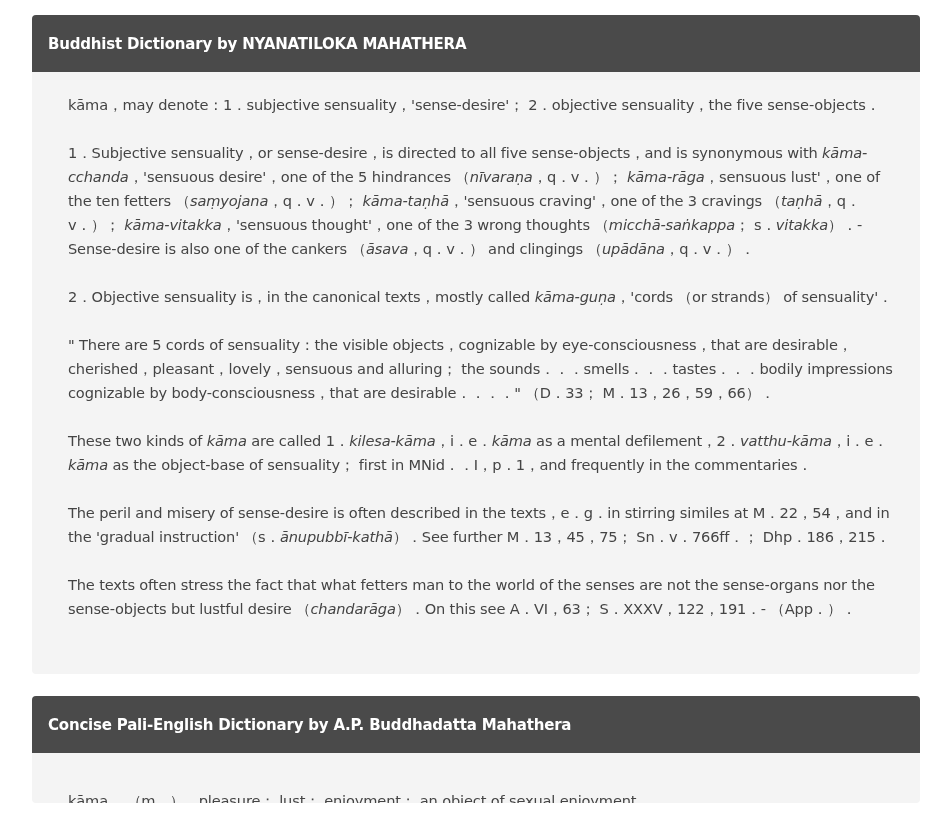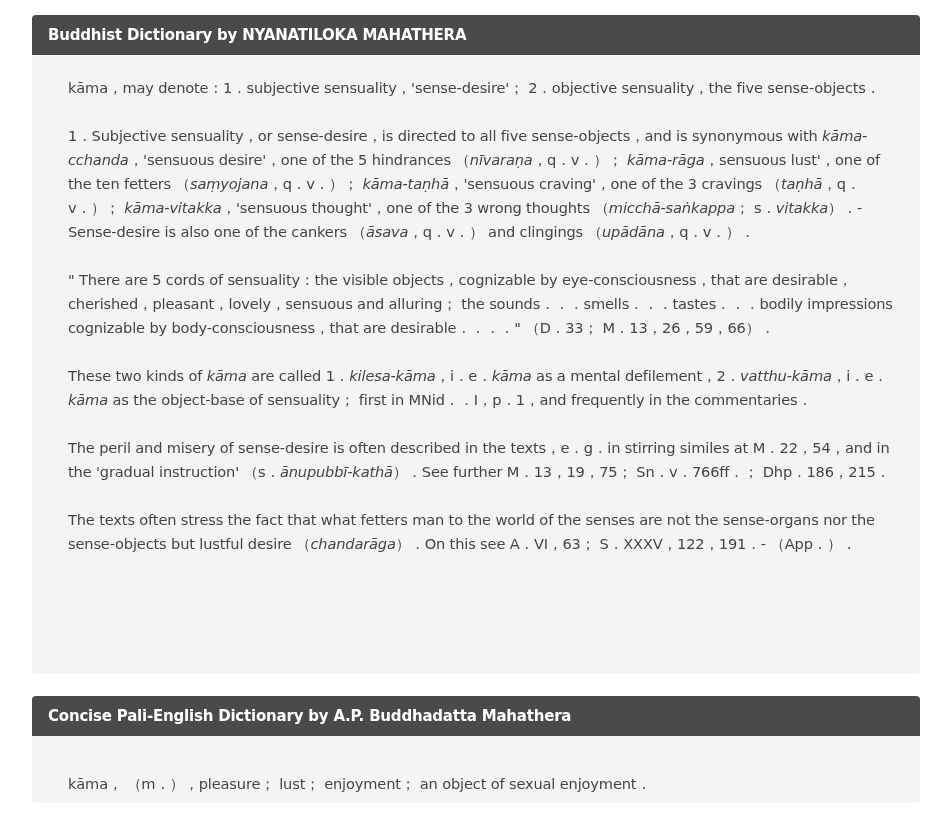--- a/index.html
+++ b/index.html
@@ -6,21 +6,21 @@
   body {
     width: 937px; height: 819px; position: relative; overflow: hidden;
     font-family: "DejaVu Sans", "Liberation Sans", sans-serif;
     color: #444444;
   }
   .panel {
     position: absolute; left: 32px; width: 888px;
     background: #f4f4f4; border-radius: 4px; overflow: hidden;
   }
   .panel-header {
-    background: #4a4a4a; color: #ffffff; height: 40px;
+    background: #4a4a4a; color: #ffffff; height: 57px;
     display: flex; align-items: center; padding-left: 16px;
     font-weight: bold; font-size: 15px; letter-spacing: -0.2px;
   }
   .panel-body {
     padding: 21px 24px 18px 24px;
     font-size: 14.6px; line-height: 24px; letter-spacing: -0.15px;
   }
   .panel-body p { margin: 0 0 24px 12px; }
   .panel-body p:last-child { margin-bottom: 0; }
   em { font-style: italic; }
@@ -29,23 +29,24 @@
   #p2 .panel-body { padding-top: 36px; }
 </style>
 </head>
 <body>
 
 <div class="panel" id="p1">
   <div class="panel-header">Buddhist Dictionary by NYANATILOKA MAHATHERA</div>
   <div class="panel-body">
       <p><span>kāma，may denote：1．subjective sensuality，'sense-desire'； 2．objective sensuality，the five sense-objects．</span></p>
       <p><span>1．Subjective sensuality，or sense-desire，is directed to all five sense-objects，and is synonymous with </span><em>kāma-cchanda</em><span>，'sensuous desire'，one of the 5 hindrances （</span><em>nīvaraṇa</em><span>，q．v．）； </span><em>kāma-rāga</em><span>，sensuous lust'，one of the ten fetters （</span><em>saṃyojana</em><span>，q．v．）； </span><em>kāma-taṇhā</em><span>，'sensuous craving'，one of the 3 cravings （</span><em>taṇhā</em><span>，q．v．）； </span><em>kāma-vitakka</em><span>，'sensuous thought'，one of the 3 wrong thoughts （</span><em>micchā-saṅkappa</em><span>； s．</span><em>vitakka</em><span>）．- Sense-desire is also one of the cankers （</span><em>āsava</em><span>，q．v．） and clingings （</span><em>upādāna</em><span>，q．v．）．</span></p>
+      <p><span>2．Objective sensuality is，in the canonical texts，mostly called </span><em>kāma-guṇa</em><span>，'cords （or strands） of sensuality'．</span></p>
       <p><span> " There are 5 cords of sensuality：the visible objects，cognizable by eye-consciousness，that are desirable，cherished，pleasant，lovely，sensuous and alluring； the sounds．．．smells．．．tastes．．．bodily impressions cognizable by body-consciousness，that are desirable．．．．" （D．33； M．13，26，59，66）．</span></p>
       <p><span>These two kinds of </span><em>kāma</em><span> are called 1．</span><em>kilesa-kāma</em><span>，i．e．</span><em>kāma</em><span> as a mental defilement，2．</span><em>vatthu-kāma</em><span>，i．e．</span><em>kāma</em><span> as the object-base of sensuality； first in MNid．．I，p．1，and frequently in the commentaries．</span></p>
-      <p><span>The peril and misery of sense-desire is often described in the texts，e．g．in stirring similes at M．22，54，and in the 'gradual instruction' （s．</span><em>ānupubbī-kathā</em><span>）．See further M．13，19，75； Sn．v．766ff．； Dhp．186，215．</span></p>
+      <p><span>The peril and misery of sense-desire is often described in the texts，e．g．in stirring similes at M．22，54，and in the 'gradual instruction' （s．</span><em>ānupubbī-kathā</em><span>）．See further M．13，45，75； Sn．v．766ff．； Dhp．186，215．</span></p>
       <p><span>The texts often stress the fact that what fetters man to the world of the senses are not the sense-organs nor the sense-objects but lustful desire （</span><em>chandarāga</em><span>）．On this see A．VI，63； S．XXXV，122，191．- （App．）．</span></p>
     </div>
 </div>
 
 <div class="panel" id="p2">
   <div class="panel-header">Concise Pali-English Dictionary by A.P. Buddhadatta Mahathera</div>
   <div class="panel-body">
       <p><span>kāma， （m．），pleasure； lust； enjoyment； an object of sexual enjoyment．</span></p>
     </div>
 </div>

